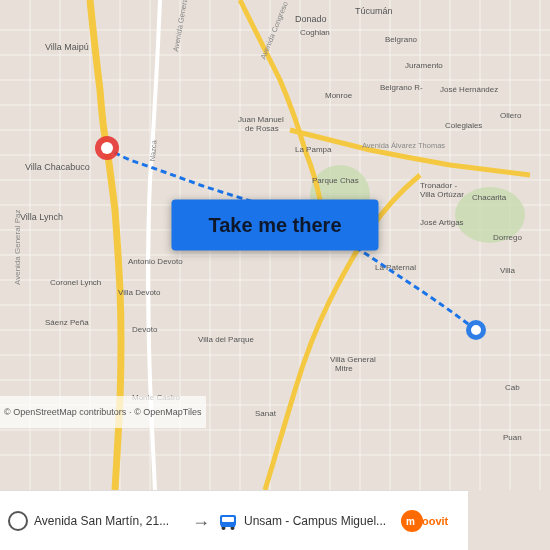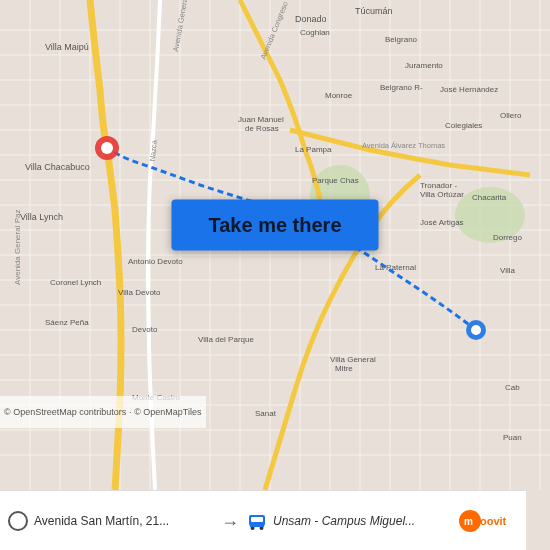--- a/index.html
+++ b/index.html
@@ -44,21 +44,21 @@
       white-space: nowrap;
       box-shadow: 0 2px 8px rgba(0,0,0,0.3);
       z-index: 10;
     }
 
     
     #bottom-bar {
       position: absolute;
       bottom: 0;
       left: 0;
-      width: 526px;
+      width: 468px;
       height: 60px;
       background: white;
       display: flex;
       align-items: center;
       border-top: 1px solid #ddd;
       padding: 0 8px;
     }
 
     #origin-section {
       display: flex;
@@ -105,21 +105,20 @@
       flex-shrink: 0;
       margin-right: 6px;
     }
 
     #destination-text {
       font-size: 12px;
       color: #333;
       white-space: nowrap;
       overflow: hidden;
       text-overflow: ellipsis;
-      font-style: italic;
     }
 
     #moovit-logo {
       flex-shrink: 0;
       margin-left: 6px;
       display: flex;
       align-items: center;
     }
 
     #attribution {

